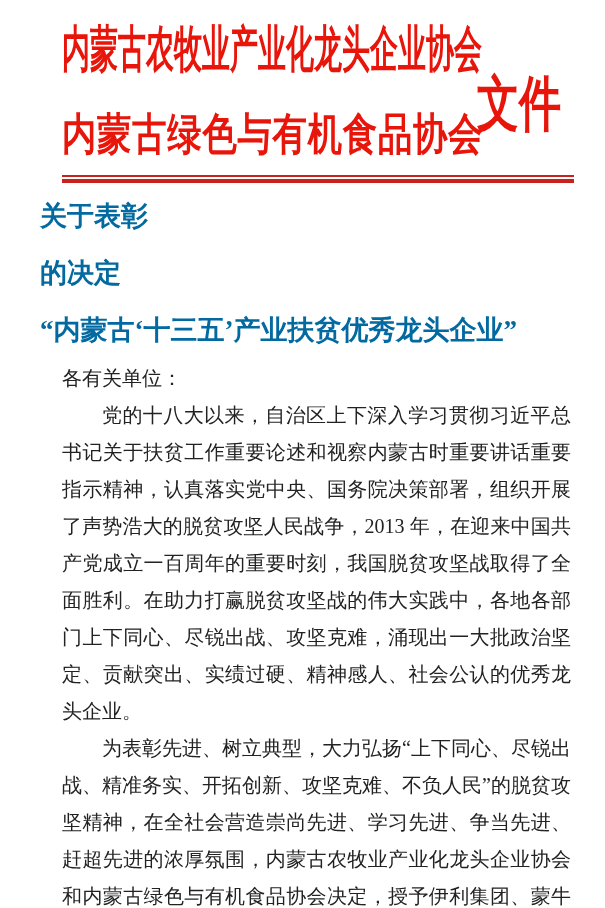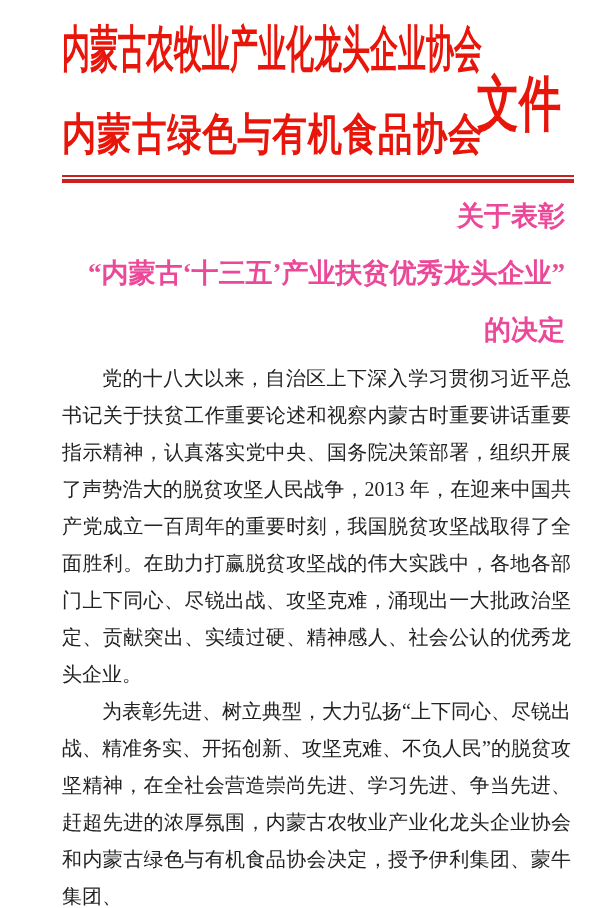--- a/index.html
+++ b/index.html
@@ -75,22 +75,22 @@
     height: 4px;
     background: #c9211e;
   }
 
   
   .title-block {
     position: absolute;
     left: 40px;
     top: 188px;
     width: 525px;
-    text-align: right;
-    color: #ec4899;
+    text-align: left;
+    color: #0369a1;
     font-weight: bold;
   }
   .title-line {
     font-size: 27px;
     line-height: 57px;
     white-space: nowrap;
   }
 
   
   .body-block {
@@ -123,22 +123,23 @@
   </div>
 
   <div class="header-rule">
     <div class="rule-thin"></div>
     <div class="rule-gap"></div>
     <div class="rule-thick"></div>
   </div>
 
   <div class="title-block">
     <div class="title-line">关于表彰</div>
+    <div class="title-line">的决定</div>
     <div class="title-line">“内蒙古‘十三五’产业扶贫优秀龙头企业”</div>
-    <div class="title-line">的决定</div>
   </div>
 
   <div class="body-block">
+    <p class="salutation">各有关单位：</p>
     <p class="para">党的十八大以来，自治区上下深入学习贯彻习近平总书记关于扶贫工作重要论述和视察内蒙古时重要讲话重要指示精神，认真落实党中央、国务院决策部署，组织开展了声势浩大的脱贫攻坚人民战争，2013 年，在迎来中国共产党成立一百周年的重要时刻，我国脱贫攻坚战取得了全面胜利。在助力打赢脱贫攻坚战的伟大实践中，各地各部门上下同心、尽锐出战、攻坚克难，涌现出一大批政治坚定、贡献突出、实绩过硬、精神感人、社会公认的优秀龙头企业。</p>
     <p class="para">为表彰先进、树立典型，大力弘扬“上下同心、尽锐出战、精准务实、开拓创新、攻坚克难、不负人民”的脱贫攻坚精神，在全社会营造崇尚先进、学习先进、争当先进、赶超先进的浓厚氛围，内蒙古农牧业产业化龙头企业协会和内蒙古绿色与有机食品协会决定，授予伊利集团、蒙牛集团、</p>
   </div>
 
 </div>
 
 </body></html>

